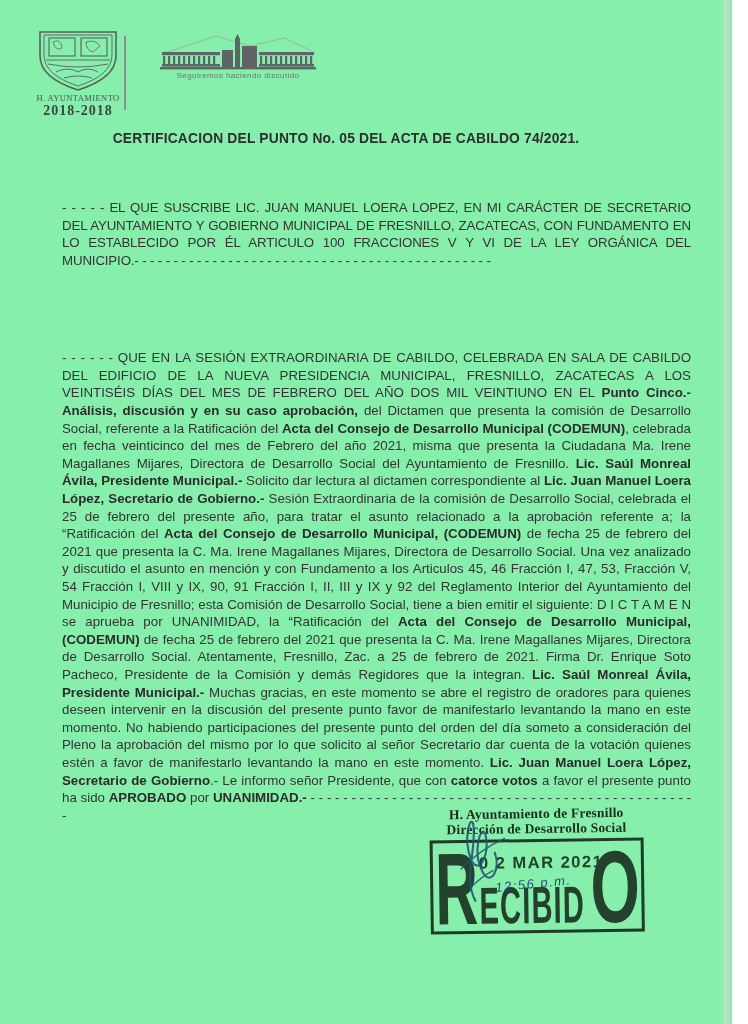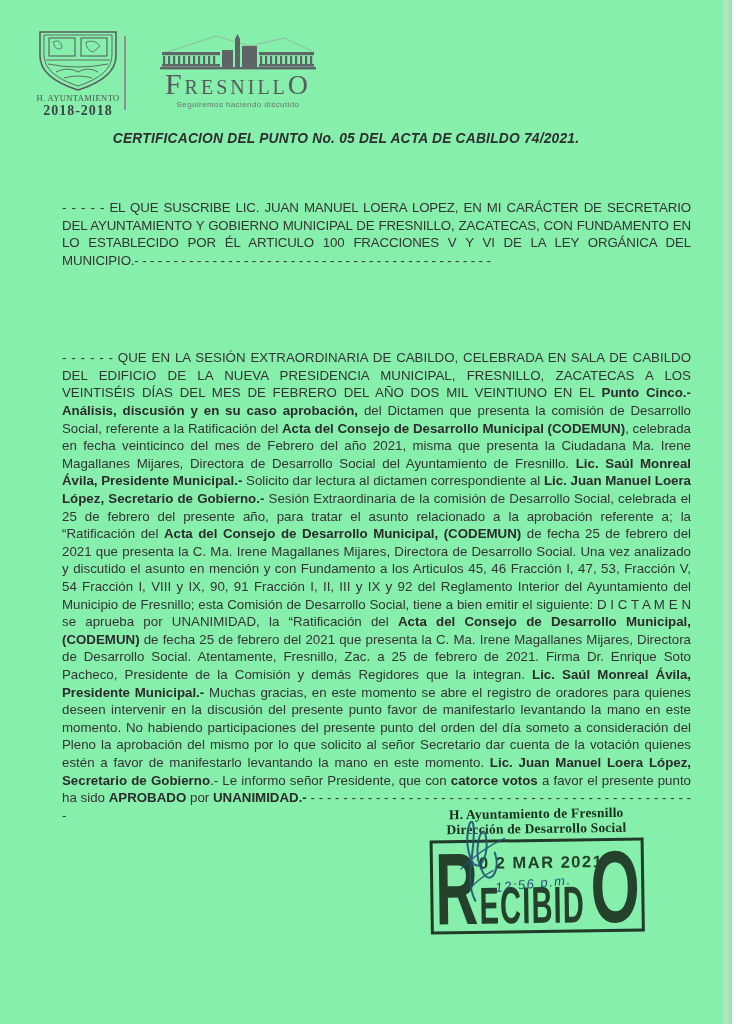--- a/index.html
+++ b/index.html
@@ -21,21 +21,21 @@
   .logo{position:absolute;left:148px;top:31px;width:180px;text-align:center;}
   .logo svg{display:block;margin:0 auto;}
   .wordmark{line-height:26px;white-space:nowrap;color:#565b5d;
     font-family:"Liberation Serif",serif;letter-spacing:3px;margin-top:-2px;}
   .wm-first{font-size:30px;}
   .wm-mid{font-size:20px;}
   .wm-last{font-size:28px;}
   .tagline{font-size:8px;color:#6d7274;letter-spacing:.4px;margin-top:-2px;}
   
   .doc-title{position:absolute;left:0;right:40px;top:131px;text-align:center;
-    font-size:13.8px;font-weight:bold;color:#2e2e2e;letter-spacing:.2px;font-style:italic;}
+    font-size:13.8px;font-weight:bold;color:#2e2e2e;letter-spacing:.2px;}
   .para{position:absolute;left:62px;width:629px;text-align:justify;
     font-size:13.3px;line-height:17.6px;color:#343434;}
   .intro-para{top:186px;letter-spacing:-0.15px;}
   .certifica{position:absolute;left:0;right:40px;top:302px;text-align:center;
     font-size:14.5px;font-weight:bold;color:#2e2e2e;word-spacing:9px;letter-spacing:1px;}
   .certify-para{top:336px;}
   .para .b{font-weight:bold;color:#2c2c2c;}
   
   .stamp{position:absolute;left:430px;top:806px;width:214px;
     transform:rotate(-0.8deg);mix-blend-mode:multiply;}
@@ -110,21 +110,20 @@
         <rect x="122" y="25" width="2.2" height="8"></rect>
           <rect x="127" y="25" width="2.2" height="8"></rect>
         <rect x="132" y="25" width="2.2" height="8"></rect>
           <rect x="137" y="25" width="2.2" height="8"></rect>
         <rect x="142" y="25" width="2.2" height="8"></rect>
           <rect x="147" y="25" width="2.2" height="8"></rect>
         <rect x="152" y="25" width="2.2" height="8"></rect>
         <rect x="2" y="36" width="156" height="2.4"></rect>
       </g>
     </svg>
-    <div class="wordmark"><span class="wm-first">F</span><span class="wm-mid">RESNILL</span><span class="wm-last">O</span></div>
     <div class="tagline">Seguiremos haciendo discutido</div>
   </div>
 
   <div class="doc-title">CERTIFICACION DEL PUNTO No. 05 DEL ACTA DE CABILDO 74/2021.</div>
 
   <p class="para intro-para"><span>- - - - -  EL QUE SUSCRIBE LIC. JUAN MANUEL LOERA LOPEZ, EN MI CARÁCTER DE SECRETARIO DEL AYUNTAMIENTO Y GOBIERNO MUNICIPAL DE FRESNILLO, ZACATECAS, CON FUNDAMENTO EN LO ESTABLECIDO POR ÉL ARTICULO 100 FRACCIONES V Y VI DE LA LEY ORGÁNICA DEL MUNICIPIO.- - - - - - - - - - - - - - - - - - - - - - - - - - - - - - - - - - - - - - - - - - - - - -</span></p>
 
 
   <p class="para certify-para"><span>- - - - - - QUE EN LA SESIÓN EXTRAORDINARIA DE CABILDO, CELEBRADA EN SALA DE CABILDO DEL EDIFICIO DE LA NUEVA PRESIDENCIA MUNICIPAL, FRESNILLO, ZACATECAS A LOS VEINTISÉIS DÍAS DEL MES DE FEBRERO DEL AÑO DOS MIL VEINTIUNO EN EL </span><span class="b">Punto Cinco.- Análisis, discusión y en su caso aprobación,</span><span> del Dictamen que presenta la comisión de Desarrollo Social, referente a la Ratificación del </span><span class="b">Acta del Consejo de Desarrollo Municipal (CODEMUN)</span><span>, celebrada en fecha veinticinco del mes de Febrero del año 2021, misma que presenta la Ciudadana Ma. Irene Magallanes Mijares, Directora de Desarrollo Social del Ayuntamiento de Fresnillo.  </span><span class="b">Lic. Saúl Monreal Ávila, Presidente Municipal.-</span><span> Solicito dar lectura al dictamen correspondiente al  </span><span class="b">Lic. Juan Manuel Loera López, Secretario de Gobierno.-</span><span> Sesión Extraordinaria de la comisión de Desarrollo Social, celebrada el 25 de febrero del presente año, para tratar el asunto relacionado a la aprobación referente a; la “Ratificación del </span><span class="b">Acta del Consejo de Desarrollo Municipal, (CODEMUN)</span><span> de fecha 25 de febrero del 2021 que presenta la C. Ma. Irene Magallanes Mijares, Directora de Desarrollo Social.  Una vez analizado y discutido el asunto en mención y con Fundamento a los Articulos 45, 46 Fracción I, 47, 53, Fracción V, 54 Fracción I, VIII y IX, 90, 91 Fracción I, II, III y IX y 92 del Reglamento Interior del Ayuntamiento del Municipio de Fresnillo; esta Comisión de Desarrollo Social, tiene a bien emitir el siguiente: D I C T A M E N se aprueba por UNANIMIDAD, la “Ratificación del </span><span class="b">Acta del Consejo de Desarrollo Municipal, (CODEMUN)</span><span> de fecha 25 de febrero del 2021 que presenta la C. Ma. Irene Magallanes Mijares, Directora de Desarrollo Social.  Atentamente, Fresnillo, Zac. a 25 de febrero de 2021.  Firma Dr. Enrique Soto Pacheco, Presidente de la Comisión y demás Regidores que la integran.   </span><span class="b">Lic. Saúl Monreal Ávila, Presidente Municipal.-</span><span> Muchas gracias, en este momento se abre el registro de oradores para quienes deseen intervenir en la discusión del presente punto favor de manifestarlo levantando la mano en este momento. No habiendo participaciones del presente punto del orden del día someto a consideración del Pleno la aprobación del mismo por lo que solicito al señor Secretario dar cuenta de la votación quienes estén a favor de manifestarlo levantando la mano en este momento. </span><span class="b">Lic. Juan Manuel Loera López, Secretario de Gobierno</span><span>.- Le informo señor Presidente, que con </span><span class="b">catorce votos</span><span> a favor el presente punto ha sido </span><span class="b">APROBADO</span><span> por </span><span class="b">UNANIMIDAD.-</span><span> - - - - - - - - - - - - - - - - - - - - - - - - - - - - - - - - - - - - - - - - - - - - - - - -</span></p>
 

